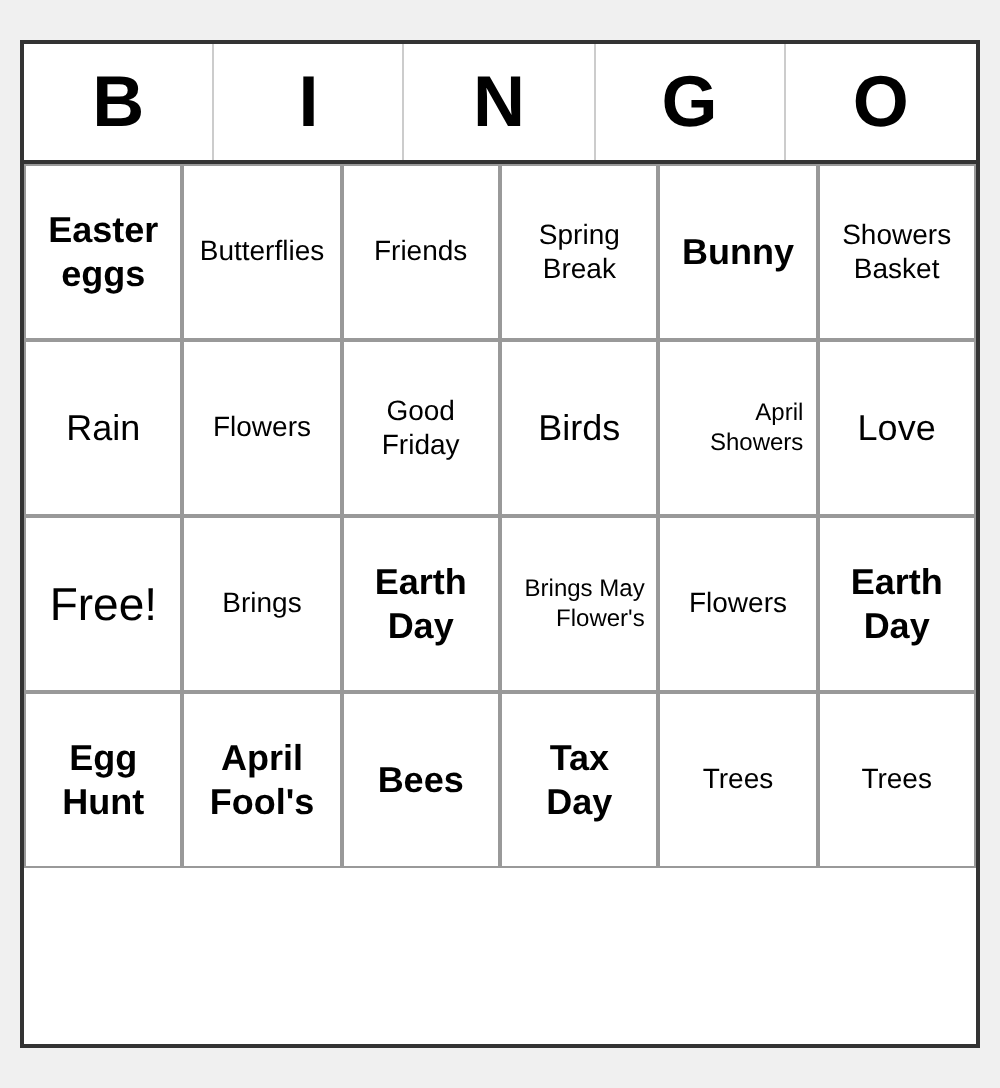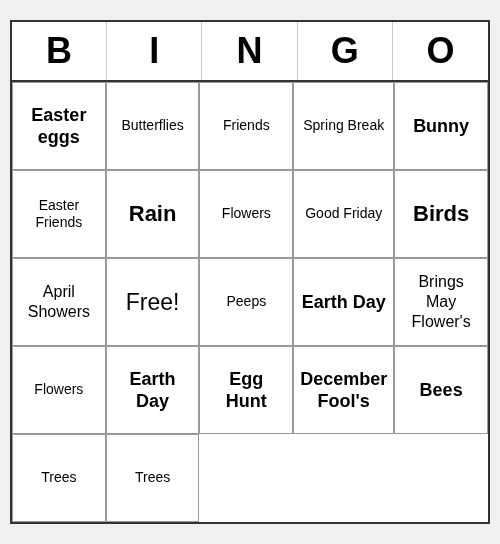--- a/index.html
+++ b/index.html
@@ -36,48 +36,49 @@
       font-weight: bold;
       border-right: 1px solid #ccc;
     }
 
     .bingo-header-cell:last-child {
       border-right: none;
     }
 
     .bingo-grid {
       display: grid;
-      grid-template-columns: repeat(5, 1fr);
+      grid-template-columns: repeat(6, 1fr);
       grid-template-rows: repeat(5, 1fr);
     }
 
     .bingo-cell {
       border: 1px solid #999;
       min-height: 88px;
       display: flex;
       align-items: center;
       justify-content: center;
       text-align: center;
       padding: 6px;
       font-size: 14px;
       line-height: 1.25;
     }
 
     .bingo-cell.large {
-      font-size: 22px;
-      font-weight: bold;
+      font-size: 18px;
+      font-weight: normal;
     }
 
     .bingo-cell.medium {
       font-size: 18px;
       font-weight: bold;
     }
 
     .bingo-cell.small {
-      font-size: 16px;
+      font-size: 12px;
+      text-align: right;
     }
 
     .bingo-cell.free {
       font-size: 23px;
       font-weight: normal;
     }
   </style>
 </head>
 <body>
 
@@ -88,31 +89,33 @@
       <div class="bingo-header-cell">N</div>
       <div class="bingo-header-cell">G</div>
       <div class="bingo-header-cell">O</div>
     </div>
   <div class="bingo-grid">
   <div class="bingo-cell medium">Easter eggs</div>
       <div class="bingo-cell">Butterflies</div>
       <div class="bingo-cell">Friends</div>
       <div class="bingo-cell">Spring Break</div>
       <div class="bingo-cell medium">Bunny</div>
-      <div class="bingo-cell">Easter Friends</div>
+      <div class="bingo-cell">Showers Basket</div>
       <div class="bingo-cell large">Rain</div>
       <div class="bingo-cell">Flowers</div>
       <div class="bingo-cell">Good Friday</div>
       <div class="bingo-cell large">Birds</div>
       <div class="bingo-cell small">April Showers</div>
+      <div class="bingo-cell large">Love</div>
       <div class="bingo-cell free">Free!</div>
-      <div class="bingo-cell">Peeps</div>
+      <div class="bingo-cell">Brings</div>
       <div class="bingo-cell medium">Earth Day</div>
       <div class="bingo-cell small">Brings May Flower's</div>
       <div class="bingo-cell">Flowers</div>
       <div class="bingo-cell medium">Earth Day</div>
       <div class="bingo-cell medium">Egg Hunt</div>
-      <div class="bingo-cell medium">December Fool's</div>
+      <div class="bingo-cell medium">April Fool's</div>
       <div class="bingo-cell medium">Bees</div>
+      <div class="bingo-cell medium">Tax Day</div>
       <div class="bingo-cell">Trees</div>
       <div class="bingo-cell">Trees</div>
     </div>
 </div>
 
 </body></html>

